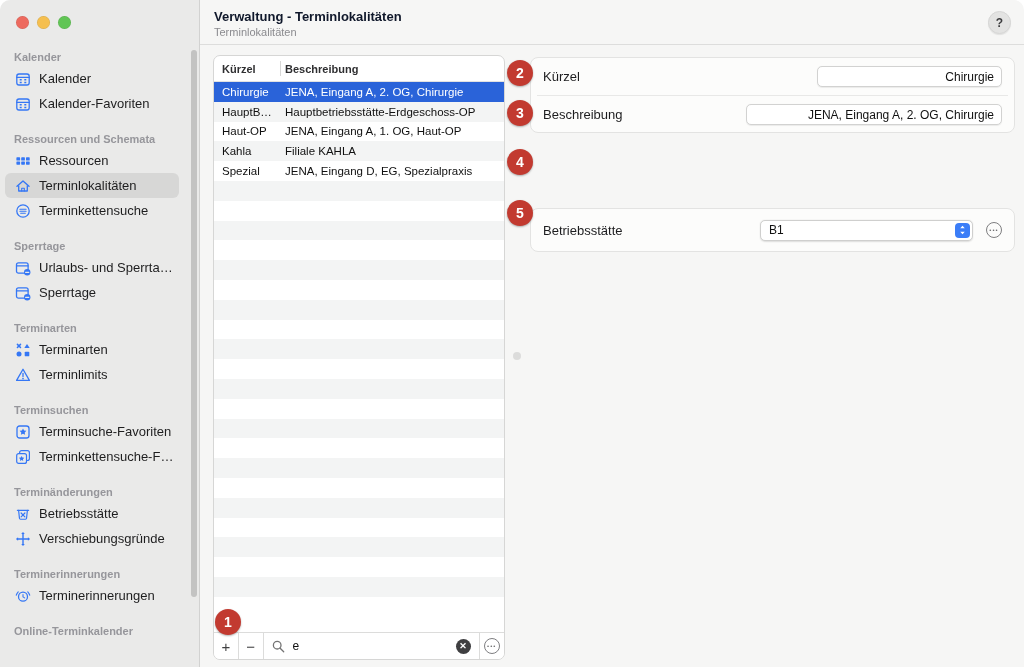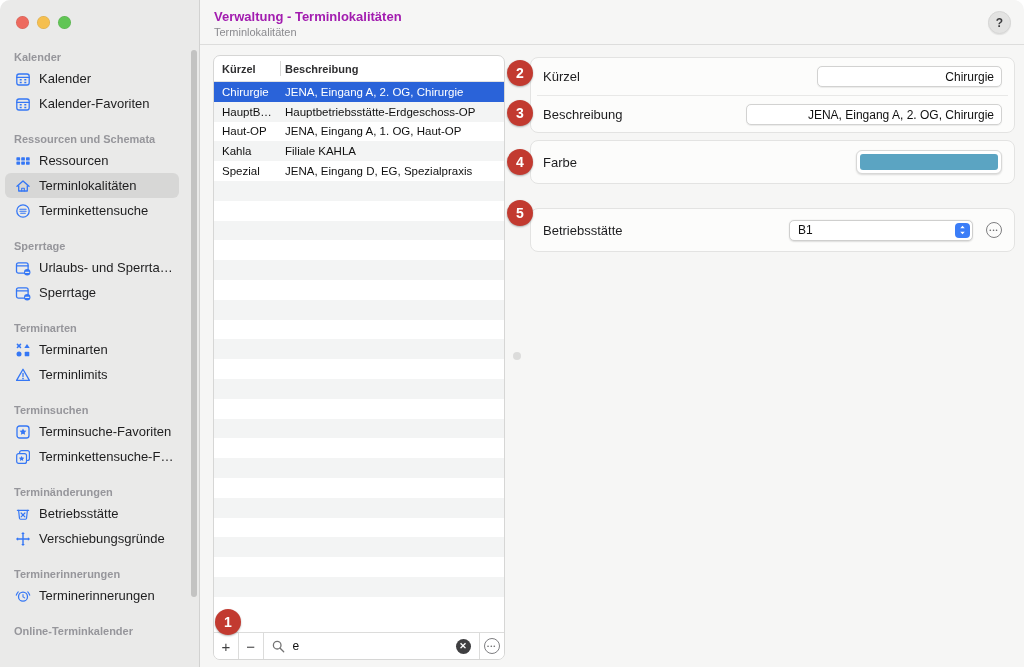--- a/index.html
+++ b/index.html
@@ -16,21 +16,21 @@
   .sb-section:first-child{margin-top:0}
   .sb-header{height:18px;line-height:18px;padding-left:14px;font-size:11px;font-weight:700;color:#96969b;white-space:nowrap;overflow:hidden;}
   .sb-item{height:25px;display:flex;align-items:center;gap:8px;padding-left:9px;margin-left:5px;width:174px;border-radius:6px;font-size:13px;color:#1e1e1f;box-sizing:border-box;cursor:default;}
   .sb-item.selected{background:#d7d7d6}
   .sb-item .icon{width:17px;height:17px;flex:none;display:flex;align-items:center;justify-content:center}
   .sb-label{white-space:nowrap;overflow:hidden;}
   .sb-scrollbar{position:absolute;top:50px;right:2px;width:6px;height:547px;background:#c3c3c2;border-radius:3px;}
 
   
   .main-header{position:absolute;left:200px;top:0;width:824px;height:45px;border-bottom:1px solid #dddddc;box-sizing:border-box;}
-  .title{position:absolute;left:14px;top:9px;font-size:13px;font-weight:700;color:#a21caf;}
+  .title{position:absolute;left:14px;top:9px;font-size:13px;font-weight:700;color:#0f172a;}
   .subtitle{position:absolute;left:14px;top:26px;font-size:11px;color:#8b8b8f;}
   .help-btn{position:absolute;right:13px;top:11px;width:23px;height:23px;border-radius:50%;background:#e3e3e2;border:1px solid #d6d6d5;box-shadow:0 1px 1px rgba(0,0,0,.08);display:flex;align-items:center;justify-content:center;font-size:12px;font-weight:700;color:#3c3c3e;box-sizing:border-box;}
 
   
   .table-panel{position:absolute;left:213px;top:55px;width:292px;height:605px;background:#fff;border:1px solid #d6d6d5;border-radius:7px;box-sizing:border-box;display:flex;flex-direction:column;overflow:hidden;}
   .thead{height:25px;flex:none;display:flex;align-items:center;border-bottom:1px solid #e2e2e1;position:relative;font-size:11px;color:#2f2f31;font-weight:600;}
   .th1{width:64px;padding-left:8px;box-sizing:border-box;}
   .th-div{position:absolute;left:66px;top:5px;bottom:5px;width:1px;background:#d8d8d7;}
   .th2{padding-left:7px;}
   .tbody{flex:1;overflow:hidden;display:flex;flex-direction:column;}
@@ -55,21 +55,21 @@
   .form-row{height:37px;display:flex;align-items:center;justify-content:space-between;padding:0 12px;}
   #card-farbe .form-row,#card-betrieb .form-row{height:42px;}
   .row-div{height:1px;background:#e8e8e7;margin:0 6px;}
   .flabel{font-size:13px;color:#1d1d1f;}
   .finput{height:21px;border:1px solid #d2d2d1;border-radius:5px;background:#fff;font-size:12px;color:#111;text-align:right;padding:0 7px;box-sizing:border-box;font-family:inherit;outline:none;box-shadow:0 .5px 1px rgba(0,0,0,.07);}
   #kuerzel-input{width:185px;}
   #beschreibung-input{width:256px;}
   .color-well{width:146px;height:24px;background:#fff;border:1px solid #d8d8d7;border-radius:6px;box-shadow:0 1px 2px rgba(0,0,0,.14);display:flex;align-items:center;justify-content:center;box-sizing:border-box;}
   .color-swatch{width:138px;height:16px;border-radius:3px;background:#5ba4c2;}
   .betrieb-controls{display:flex;align-items:center;gap:13px;}
-  .select{position:relative;width:184px;height:21px;background:#fff;border:1px solid #cfcfce;border-radius:5px;box-shadow:0 .5px 1.5px rgba(0,0,0,.12);font-size:12px;color:#111;display:flex;align-items:center;padding-left:8px;box-sizing:border-box;}
+  .select{position:relative;width:213px;height:21px;background:#fff;border:1px solid #cfcfce;border-radius:5px;box-shadow:0 .5px 1.5px rgba(0,0,0,.12);font-size:12px;color:#111;display:flex;align-items:center;padding-left:8px;box-sizing:border-box;}
   .stepper{position:absolute;right:2px;top:2px;width:15px;height:15px;background:#3b7df7;border-radius:4px;display:flex;align-items:center;justify-content:center;}
 
   
   .badge{position:absolute;width:26px;height:26px;border-radius:50%;background:#c23a30;color:#fff;font-size:14px;font-weight:700;display:flex;align-items:center;justify-content:center;box-shadow:0 1px 2px rgba(0,0,0,.3);z-index:5;}
   #badge-1{left:215px;top:609px}
   #badge-2{left:507px;top:60px}
   #badge-3{left:507px;top:100px}
   #badge-4{left:507px;top:149px}
   #badge-5{left:507px;top:200px}
   .splitter-dot{position:absolute;left:513px;top:352px;width:8px;height:8px;border-radius:50%;background:#dcdcdb;}
@@ -341,28 +341,20 @@
       <div class="flabel">Kürzel</div>
       <input class="finput" id="kuerzel-input" value="Chirurgie" style="">
     </div>
     <div class="row-div"></div>
     <div class="form-row">
       <div class="flabel">Beschreibung</div>
       <input class="finput" id="beschreibung-input" value="JENA, Eingang A, 2. OG, Chirurgie" style="">
     </div>
   </div>
 
-  <div class="card" id="card-farbe">
-    <div class="form-row">
-      <div class="flabel">Farbe</div>
-      <div class="color-well">
-        <div class="color-swatch" style="background: rgb(91, 164, 194);"></div>
-      </div>
-    </div>
-  </div>
 
   <div class="card" id="card-betrieb">
     <div class="form-row">
       <div class="flabel">Betriebsstätte</div>
       <div class="betrieb-controls">
         <div class="select">
           <span>B1</span>
           <div class="stepper" style="background: rgb(59, 125, 247);">
             <svg width="9" height="12" viewBox="0 0 10 16">
                 <path d="M5 2.2l3 3.4H2z" fill="#fff"></path>

